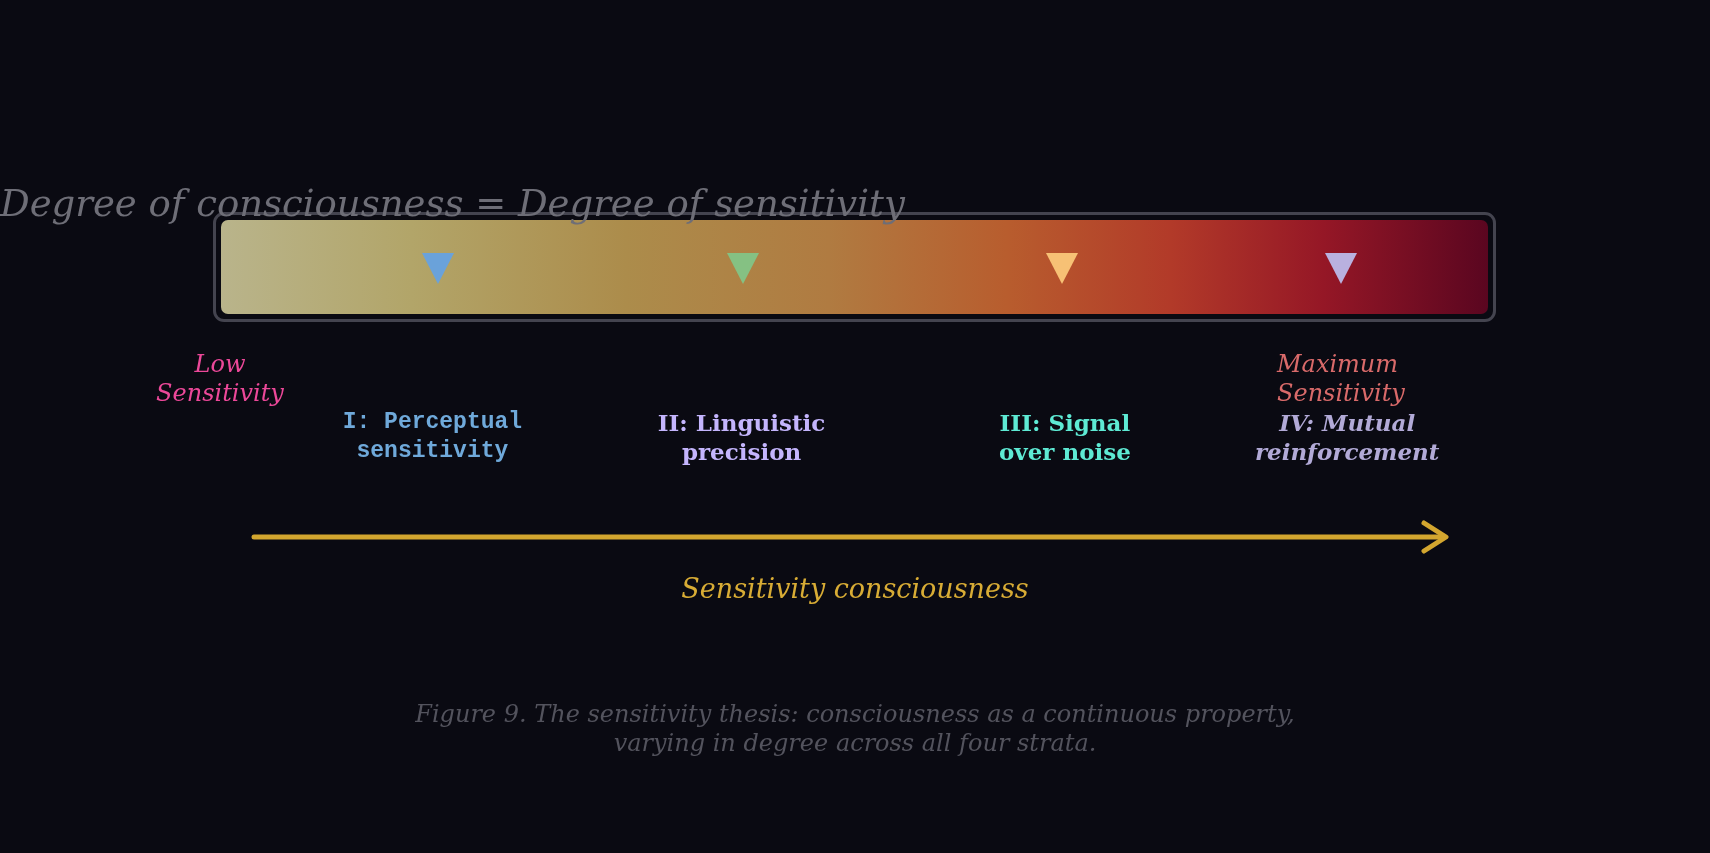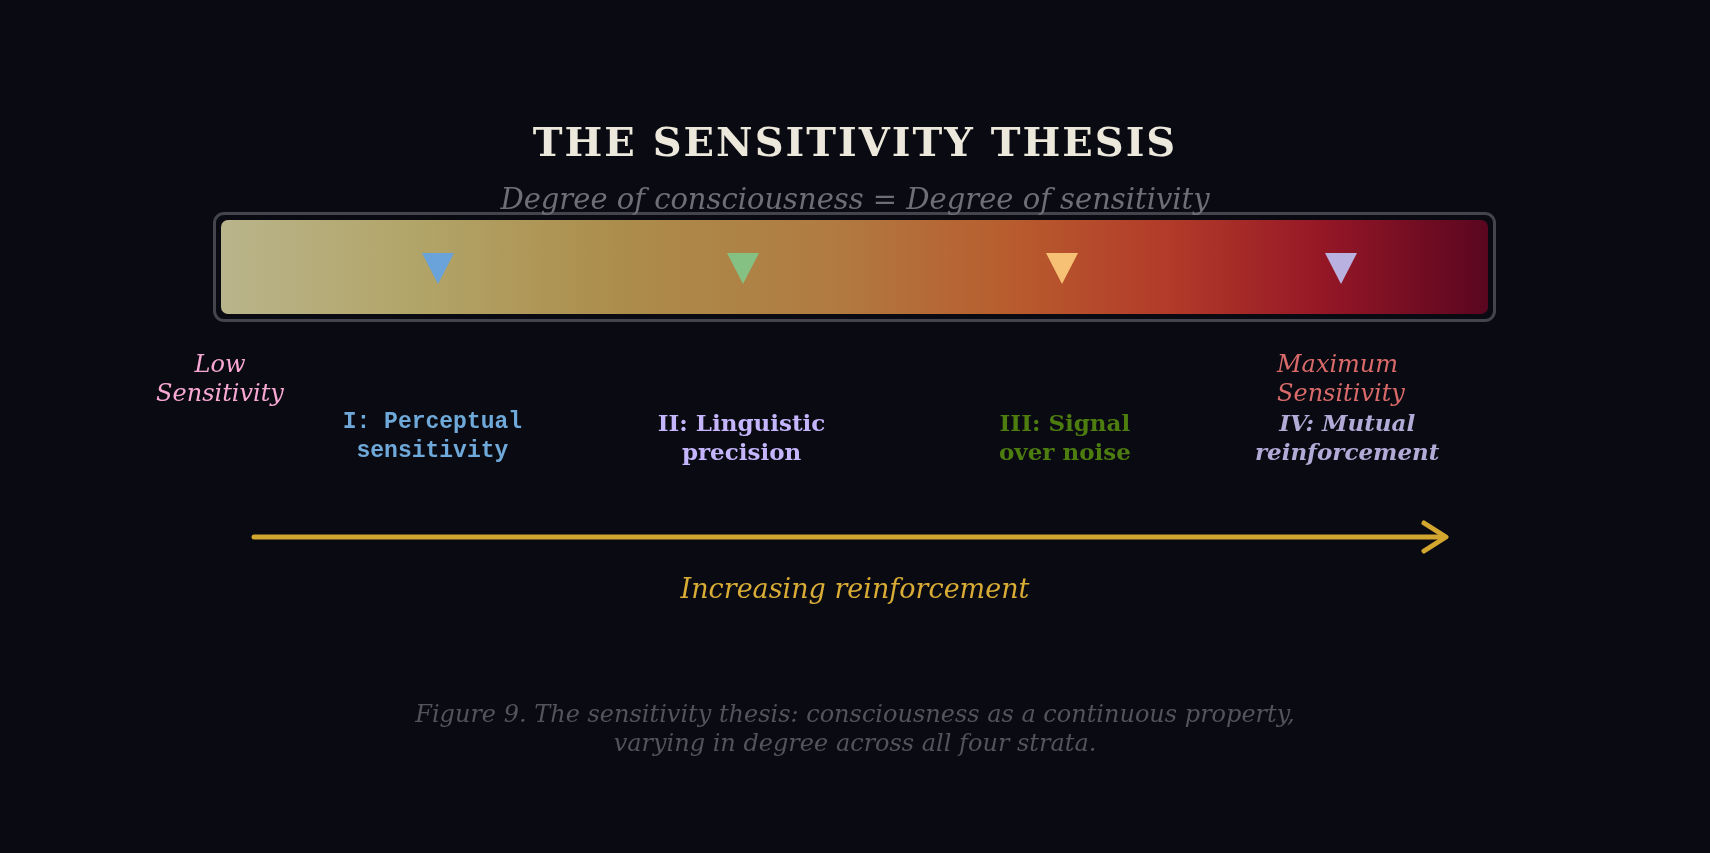--- a/index.html
+++ b/index.html
@@ -27,22 +27,21 @@
     font-size: 40px;
     font-weight: bold;
     letter-spacing: 2px;
     color: #ece8db;
   }
   .subtitle {
     position: absolute;
     top: 182px;
     left: 0;
     width: 100%;
-    text-align: center;
-    font-size: 29px;
+    font-size: 37px;
     font-style: italic;
     color: #6e6e77;
     z-index: 3;
   }
   .bar-frame {
     position: absolute;
     left: 213px;
     top: 212px;
     width: 1283px;
     height: 110px;
@@ -124,53 +123,52 @@
     font-style: italic;
     line-height: 1.2;
     white-space: pre-line;
   }
 </style>
 </head>
 <body style="background: rgb(10, 10, 18);">
 
 <div class="stage">
 
-  <div class="page-title" style="color: rgb(236, 232, 219);">THE SENSITIVITY THESIS</div>
 
   <div class="subtitle" style="color: rgb(110, 110, 119);">Degree of consciousness = Degree of sensitivity</div>
 
   <div class="bar-frame" style="border-color: rgb(68, 68, 79);">
     <div class="gradient-bar" id="gradient-bar" style="background: linear-gradient(90deg, rgb(185, 180, 139) 0%, rgb(178, 165, 105) 15%, rgb(172, 140, 75) 32%, rgb(176, 123, 65) 48%, rgb(184, 93, 46) 62%, rgb(178, 58, 41) 75%, rgb(149, 23, 38) 87%, rgb(90, 6, 32) 100%);">
         <div class="marker-triangle" style="left: calc(17.1% - 16px); border-top-color: rgb(106, 162, 218);"></div>
         <div class="marker-triangle" style="left: calc(41.2% - 16px); border-top-color: rgb(133, 193, 131);"></div>
         <div class="marker-triangle" style="left: calc(66.4% - 16px); border-top-color: rgb(247, 193, 117);"></div>
         <div class="marker-triangle" style="left: calc(88.4% - 16px); border-top-color: rgb(185, 177, 223);"></div>
       </div>
   </div>
 
-  <div class="scale-label scale-left" style="color: #f9a8d4;">Low
+  <div class="scale-label scale-left" style="color: #ec4899;">Low
 Sensitivity</div>
 
   <div class="scale-label scale-right" style="color: rgb(217, 106, 106);">Maximum
 Sensitivity</div>
 
   <div id="strata-labels">
       <div class="stratum-label" style="left: 282.393px; color: rgb(111, 169, 218); font-family: Liberation Mono, monospace;">I: Perceptual
 sensitivity</div>
       <div class="stratum-label" style="left: 591.596px; color: #c4b5fd;">II: Linguistic
 precision</div>
-      <div class="stratum-label" style="left: 914.912px; color: #4d7c0f;">III: Signal
+      <div class="stratum-label" style="left: 914.912px; color: #5eead4;">III: Signal
 over noise</div>
       <div class="stratum-label" style="left: 1197.17px; color: rgb(178, 170, 215); font-style: italic;">IV: Mutual
 reinforcement</div>
     </div>
 
   <svg class="arrow-svg" viewBox="0 0 1250 44" xmlns="http://www.w3.org/2000/svg">
     <line id="arrow-line" x1="14" y1="22" x2="1200" y2="22" stroke-width="5" stroke-linecap="round" stroke="#d3a62f"></line>
     <polyline id="arrow-head" points="1184,8 1206,22 1184,36" fill="none" stroke-width="5" stroke-linecap="round" stroke-linejoin="round" stroke="#d3a62f"></polyline>
   </svg>
 
-  <div class="arrow-label" style="color: rgb(216, 172, 53);">Increasing reinforcement</div>
+  <div class="arrow-label" style="color: rgb(216, 172, 53);">Sensitivity consciousness</div>
 
   <div class="figure-caption" style="color: rgb(83, 83, 93);">Figure 9. The sensitivity thesis: consciousness as a continuous property,
 varying in degree across all four strata.</div>
 
 </div>
 
 </body></html>

